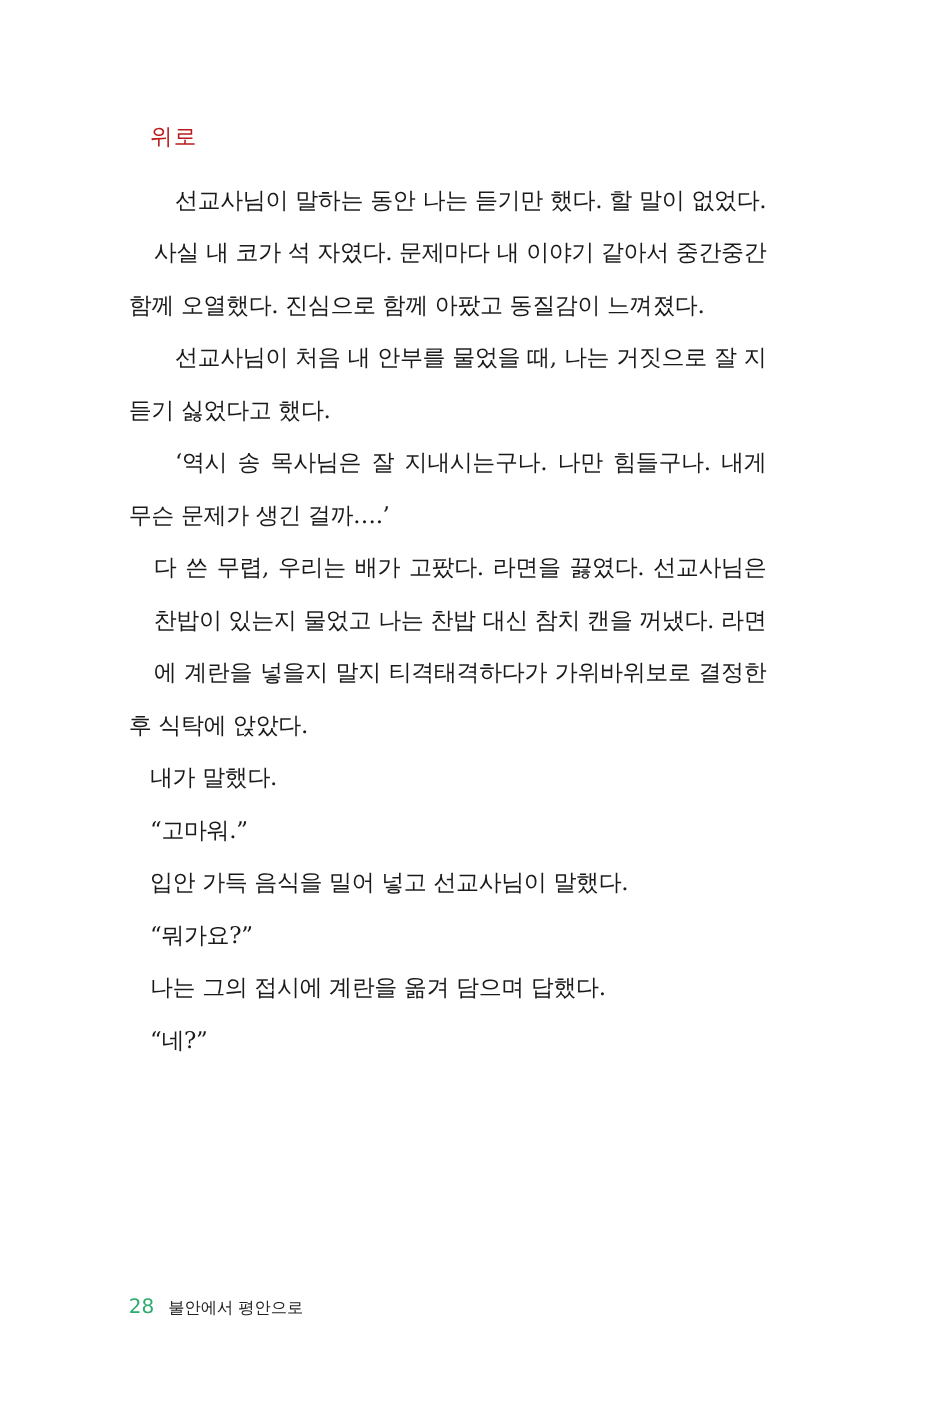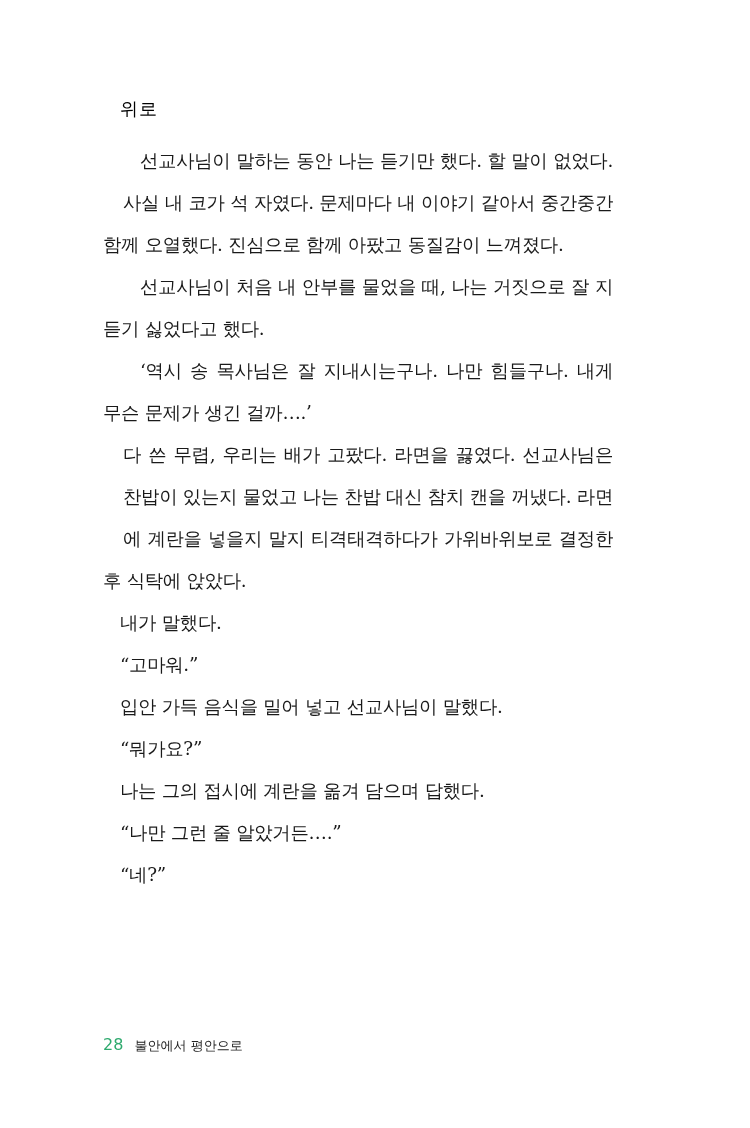--- a/index.html
+++ b/index.html
@@ -5,21 +5,21 @@
   html, body { margin: 0; padding: 0; }
   body {
     width: 750px; height: 1128px; background: #ffffff; position: relative; overflow: hidden;
     font-family: "DejaVu Serif", "Liberation Serif", serif;
     color: #1a1a1a;
   }
   .page { position: absolute; left: 0; top: 0; width: 750px; height: 1128px; }
   .heading {
     position: absolute; left: 120px; top: 97px;
     font-family: "DejaVu Sans", "Liberation Sans", sans-serif;
-    font-size: 18px; color: #000000; letter-spacing: 1px;
+    font-size: 18px; color: #b91c1c; letter-spacing: 1px;
   }
   .body-text { position: absolute; left: 103px; top: 140px; width: 510px; }
   .line {
     height: 42px; line-height: 42px; font-size: 18.4px; white-space: nowrap;
     letter-spacing: -0.3px;
   }
   .line.indent { padding-left: 17px; }
   .line.justify { text-align: justify; text-align-last: justify; margin-left: 20px; }
   .footer {
     position: absolute; left: 103px; top: 1035px;
@@ -44,21 +44,20 @@
     <div class="line">무슨 문제가 생긴 걸까….’</div>
     <div class="line justify">다 쓴 무렵, 우리는 배가 고팠다. 라면을 끓였다. 선교사님은</div>
     <div class="line justify">찬밥이 있는지 물었고 나는 찬밥 대신 참치 캔을 꺼냈다. 라면</div>
     <div class="line justify">에 계란을 넣을지 말지 티격태격하다가 가위바위보로 결정한</div>
     <div class="line">후 식탁에 앉았다.</div>
     <div class="line indent">내가 말했다.</div>
     <div class="line indent">“고마워.”</div>
     <div class="line indent">입안 가득 음식을 밀어 넣고 선교사님이 말했다.</div>
     <div class="line indent">“뭐가요?”</div>
     <div class="line indent">나는 그의 접시에 계란을 옮겨 담으며 답했다.</div>
-    <div class="line indent">“나만 그런 줄 알았거든….”</div>
     <div class="line indent">“네?”</div>
   </div>
 
   <div class="footer">
     <span class="page-num">28</span>
     <span class="book-title">불안에서 평안으로</span>
   </div>
 </div>
 
 </body></html>

